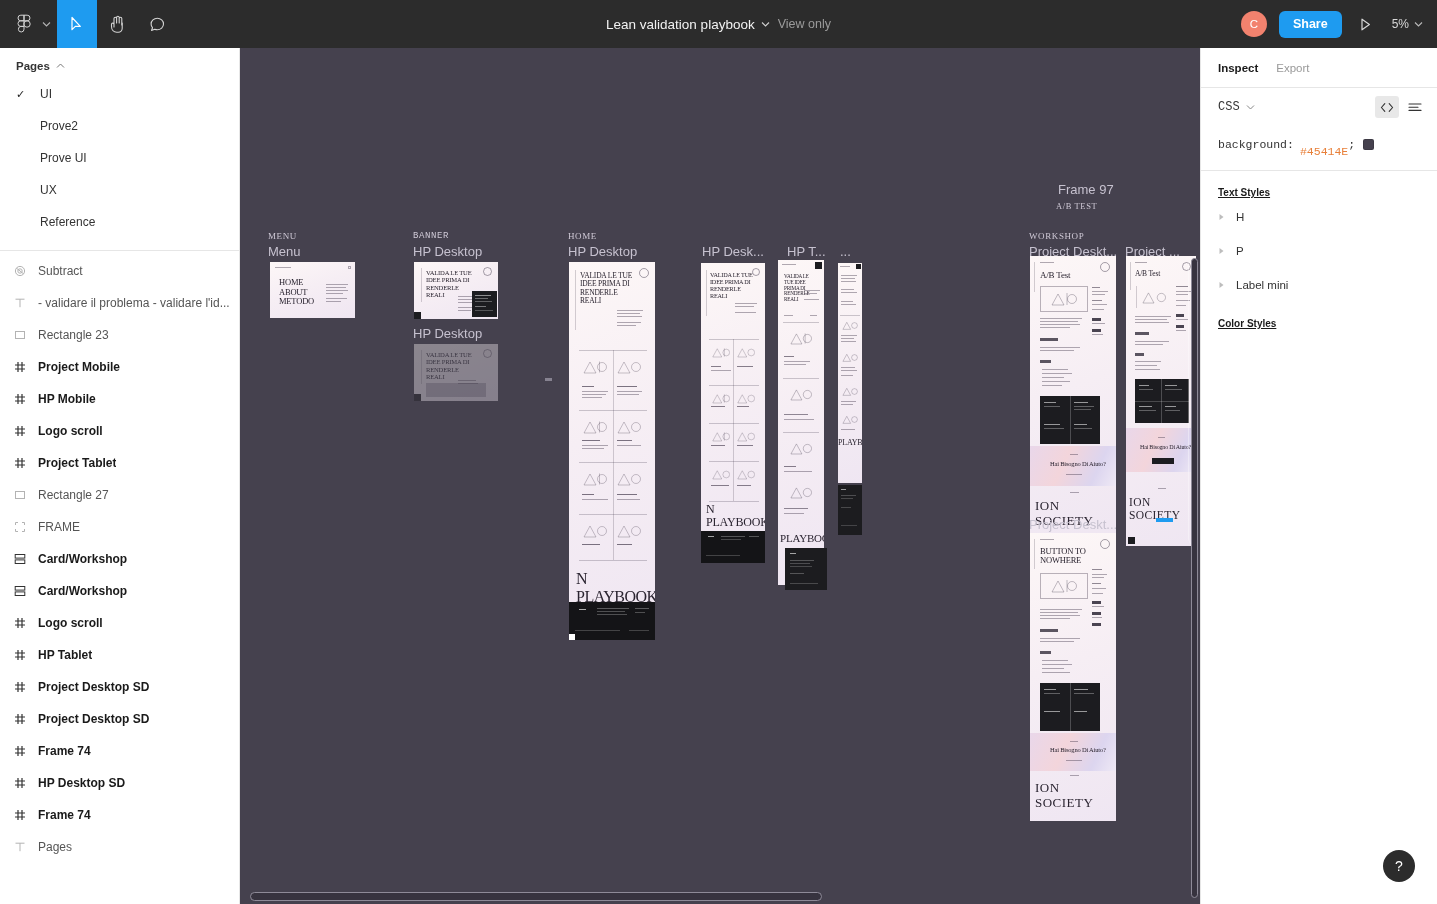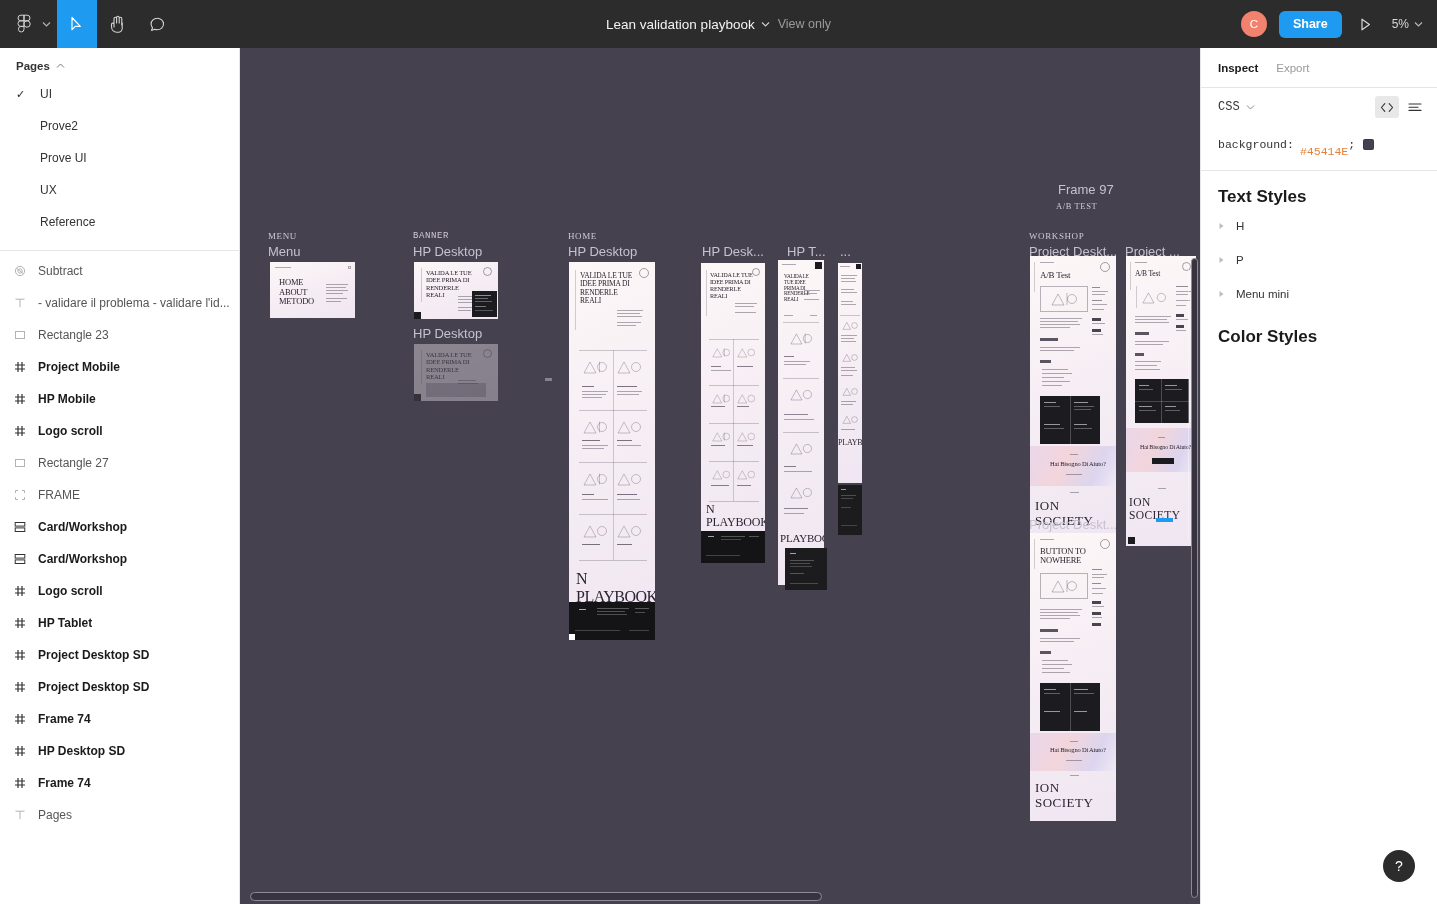--- a/index.html
+++ b/index.html
@@ -239,22 +239,23 @@
   }
   .css-code .prop { color: #333; }
   .css-code .val { color: #e8803a; padding-left: 6px; margin-top: 15px; }
   .css-code .semi { color: #333; }
   .swatch-sq {
     width: 11px; height: 11px; border-radius: 2px;
     margin-left: 8px; display: inline-block;
     border: 1px solid rgba(0,0,0,0.12);
   }
   .rp-section-title {
-    font-size: 17px; font-weight: 700; color: #1a1a1a;
+    font-size: 10px; font-weight: 700; color: #1a1a1a;
     padding: 16px 0 2px 17px;
+    text-decoration: underline;
   }
   .rp-style-row {
     display: flex; align-items: center; gap: 10px;
     height: 34px; padding-left: 17px;
     font-size: 11.5px; color: #333; cursor: pointer;
   }
   .tri-caret {
     width: 8px; height: 8px; color: #bdbdbd; font-size: 8px;
     display: flex; align-items: center;
   }
@@ -415,20 +416,28 @@
           </span>
           <span class="layer-name">HP Mobile</span>
         </div>
         <div class="layer-item bold">
           <span class="layer-icon">
             <svg width="12" height="12" viewBox="0 0 12 12" fill="none" stroke="currentColor" stroke-width="1">
               <path d="M4 1v10M8 1v10M1 4h10M1 8h10" stroke-width="1.2"></path>
             </svg>
           </span>
           <span class="layer-name">Logo scroll</span>
+        </div>
+        <div class="layer-item bold">
+          <span class="layer-icon">
+            <svg width="12" height="12" viewBox="0 0 12 12" fill="none" stroke="currentColor" stroke-width="1">
+              <path d="M4 1v10M8 1v10M1 4h10M1 8h10" stroke-width="1.2"></path>
+            </svg>
+          </span>
+          <span class="layer-name">Project Tablet</span>
         </div>
         <div class="layer-item muted">
           <span class="layer-icon">
             <svg width="12" height="12" viewBox="0 0 12 12" fill="none" stroke="currentColor" stroke-width="1">
               <rect x="1.5" y="2.5" width="9" height="7"></rect>
             </svg>
           </span>
           <span class="layer-name">Rectangle 27</span>
         </div>
         <div class="layer-item muted">
@@ -1082,21 +1091,21 @@
             </svg>
           </span>
           <span>P</span>
         </div>
         <div class="rp-style-row">
           <span class="tri-caret">
             <svg width="7" height="8" viewBox="0 0 7 8">
               <path d="M1.5 1l4 3-4 3z" fill="#bdbdbd"></path>
             </svg>
           </span>
-          <span>Menu mini</span>
+          <span>Label mini</span>
         </div>
       </div>
 
     <div class="rp-section-title">Color Styles</div>
   </div>
 
   <div class="help-btn">?</div>
 
 </div>
 

